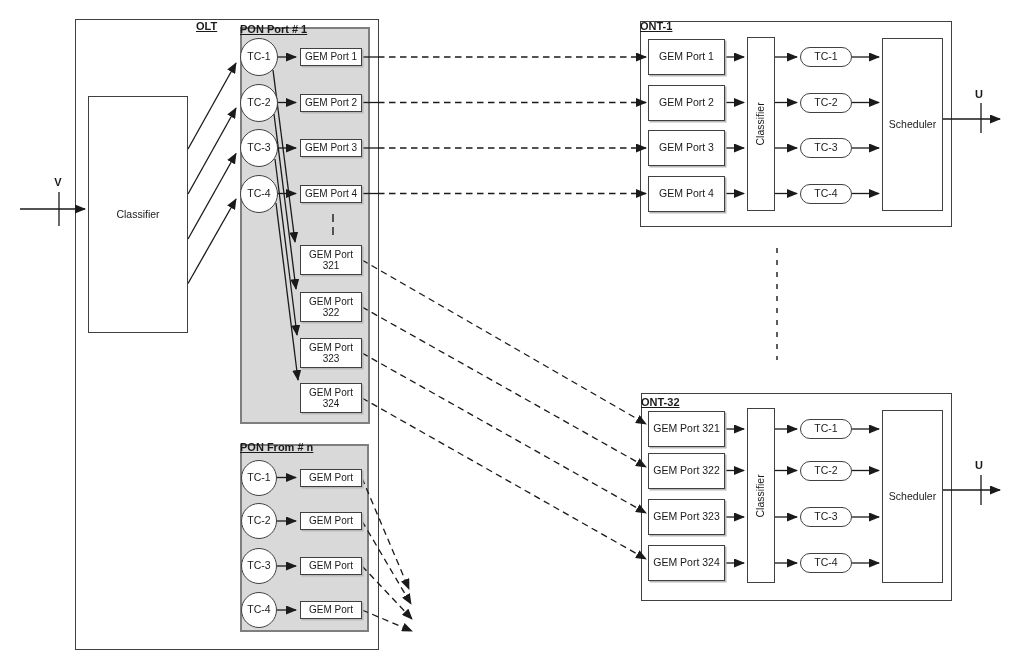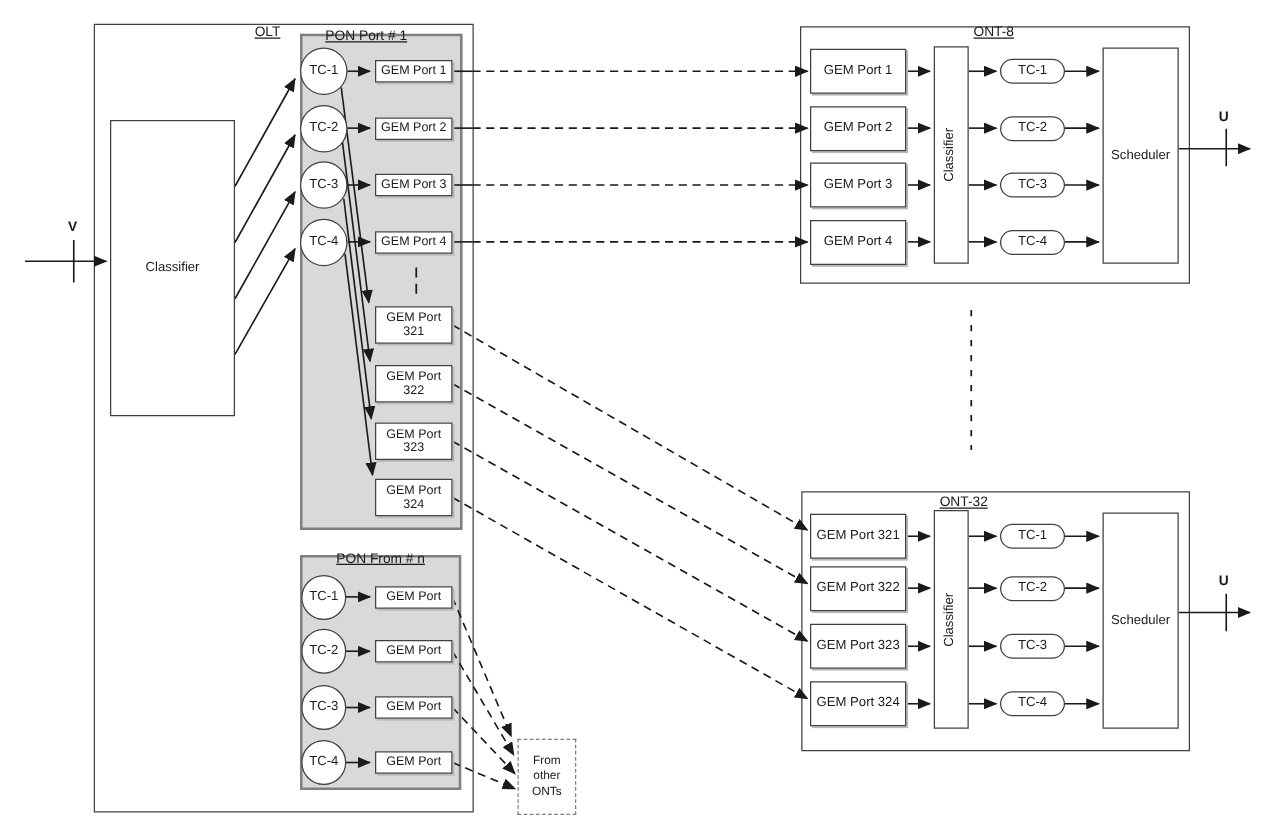--- a/index.html
+++ b/index.html
@@ -10,22 +10,22 @@
   #lines{position:absolute;left:0;top:0;z-index:1;pointer-events:none;}
   .shape{position:absolute;background:#fff;border:1.3px solid #404040;z-index:2;
          display:flex;align-items:center;justify-content:center;box-sizing:border-box;
          font-size:10px;line-height:1.12;text-align:center;}
   .gem{box-shadow:1.5px 1.5px 0 #b8b8b8;}
   .circle{border-radius:50%;font-size:10.5px;}
   .pill{border-radius:10px;font-size:10.5px;}
   .bigcell{font-size:10.5px;}
   .vtext{position:absolute;z-index:2;display:flex;align-items:center;justify-content:center;}
   .vtext span{transform:rotate(-90deg);white-space:nowrap;font-size:10.5px;}
-  .title{position:absolute;z-index:3;font-size:11px;font-weight:normal;text-decoration:underline;
-         text-align:center;white-space:nowrap;}
+  .title{position:absolute;z-index:3;font-size:11px;font-weight:bold;text-decoration:underline;
+         white-space:nowrap;}
   .iolabel{position:absolute;z-index:3;font-size:11px;font-weight:bold;text-align:center;}
   .fromonts{position:absolute;z-index:2;background:#fff;border:1.5px dashed #808080;
             display:flex;align-items:center;justify-content:center;text-align:center;
             font-size:9.5px;line-height:1.3;box-sizing:border-box;}
 </style>
 </head>
 <body>
 
 <div id="canvas">
 
@@ -171,23 +171,22 @@
   <div class="shape circle" style="left:241px;top:460px;width:36px;height:36px">TC-1</div>
   <div class="shape circle" style="left:241px;top:503px;width:36px;height:36px">TC-2</div>
   <div class="shape circle" style="left:241px;top:548px;width:36px;height:36px">TC-3</div>
   <div class="shape circle" style="left:241px;top:592px;width:36px;height:36px">TC-4</div>
 
   <div class="shape gem" style="left:300px;top:468.5px;width:62px;height:18px">GEM Port</div>
   <div class="shape gem" style="left:300px;top:512px;width:62px;height:18px">GEM Port</div>
   <div class="shape gem" style="left:300px;top:557px;width:62px;height:18px">GEM Port</div>
   <div class="shape gem" style="left:300px;top:601px;width:62px;height:18px">GEM Port</div>
 
-  <div class="fromonts" style="left:414px;top:591px;width:47px;height:61px">From other ONTs</div>
-
-  <div class="title" style="left:640px;top:20px;width:310px">ONT-8</div>
+
+  <div class="title" style="left:640px;top:20px;width:310px">ONT-1</div>
 
   <div class="shape gem bigcell" style="left:648px;top:39px;width:77px;height:36px">GEM Port 1</div>
   <div class="shape gem bigcell" style="left:648px;top:84.5px;width:77px;height:36px">GEM Port 2</div>
   <div class="shape gem bigcell" style="left:648px;top:130px;width:77px;height:36px">GEM Port 3</div>
   <div class="shape gem bigcell" style="left:648px;top:175.5px;width:77px;height:36px">GEM Port 4</div>
 
   <div class="shape vtext" style="left:747px;top:37px;width:28px;height:174px">
     <span>Classifier</span>
   </div>
 

